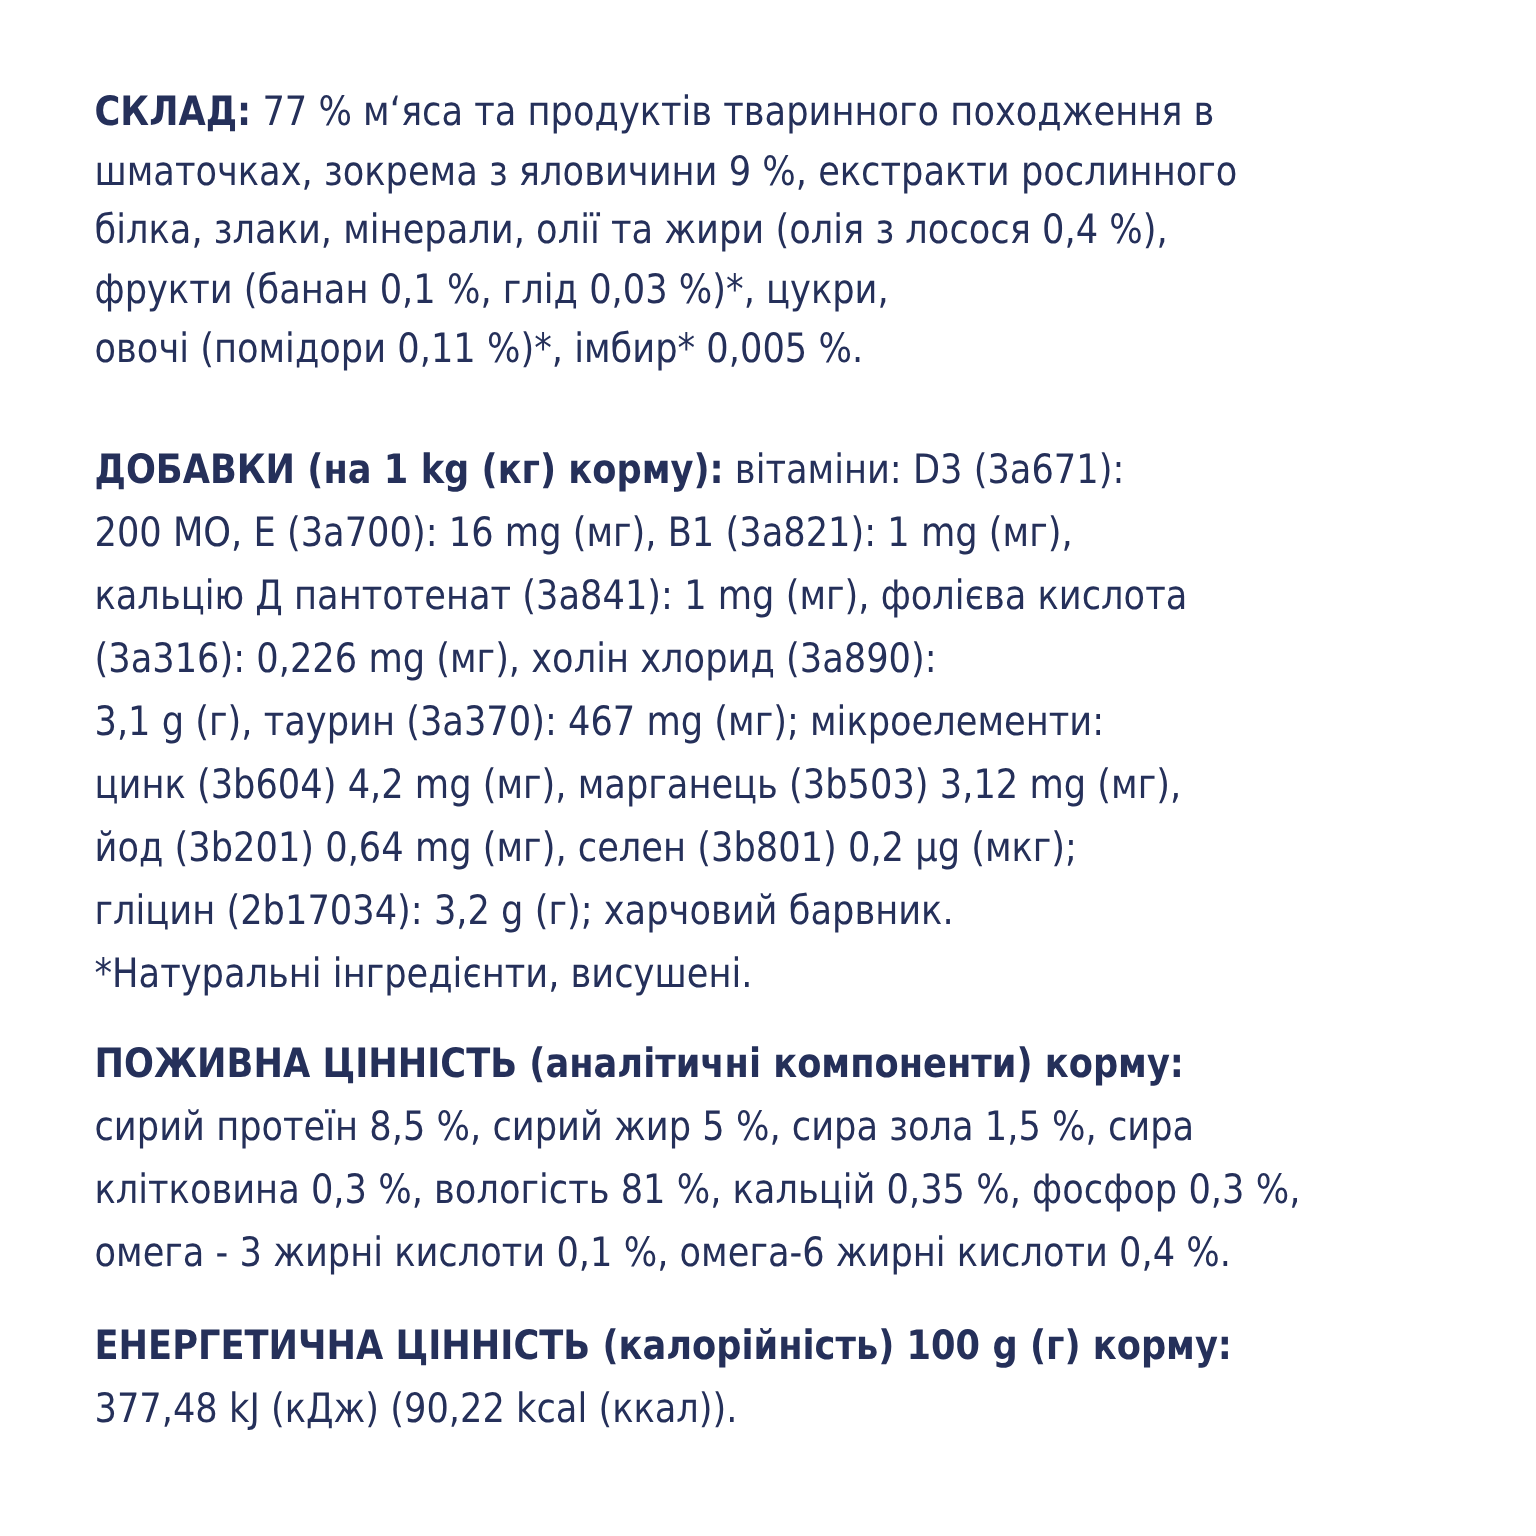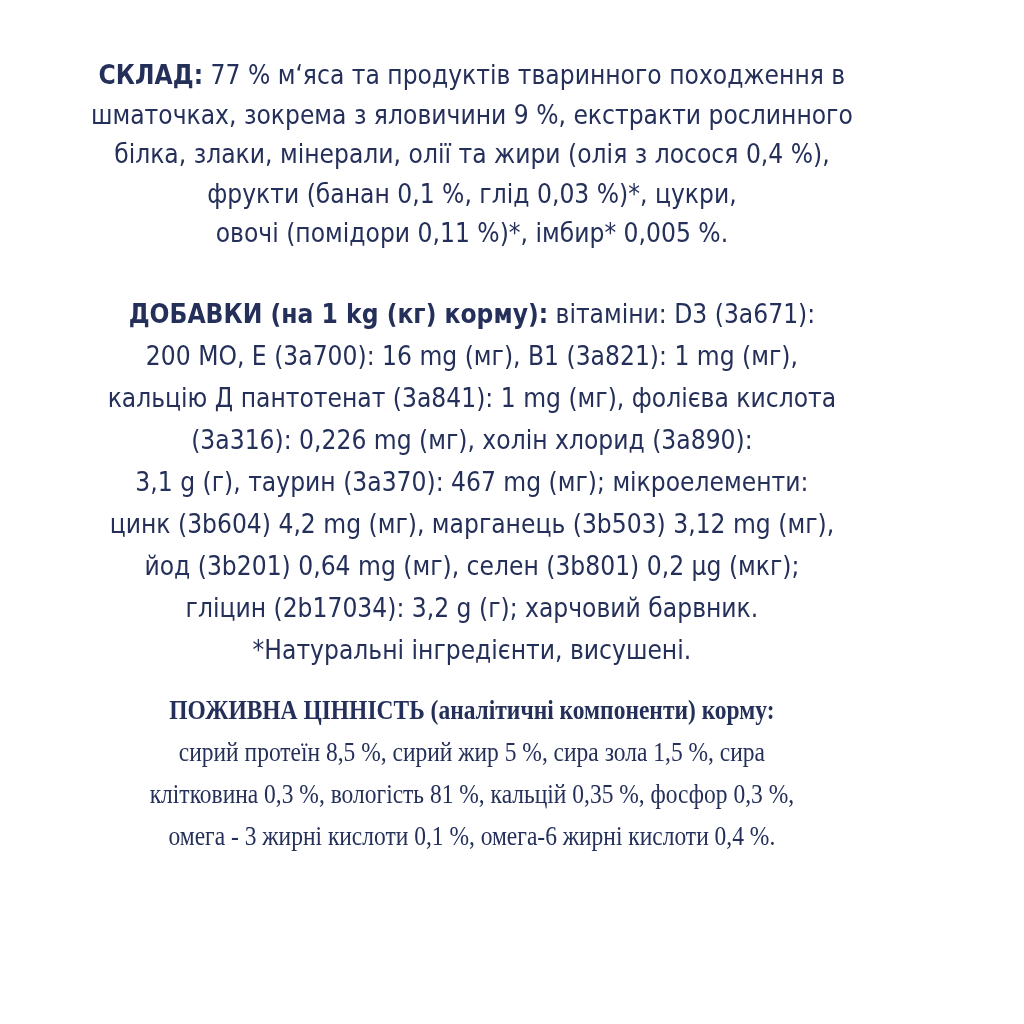--- a/index.html
+++ b/index.html
@@ -3,30 +3,30 @@
   <meta charset="utf-8">
   <style>
     html, body { margin: 0; padding: 0; background: #ffffff; }
     body { width: 1024px; height: 1024px; overflow: hidden; position: relative; }
     .page {
       position: absolute; left: 63px; top: 55px; width: 940px;
       color: #25305a;
       font-family: "DejaVu Sans", sans-serif;
       font-size: 27px;
     }
-    .para { margin: 0; text-align: center; }
+    .para { margin: 0; }
     .line {
       display: block; white-space: nowrap;
       transform: scaleX(0.87); transform-origin: left center;
       height: 42px; line-height: 42px;
     }
     .b { font-weight: bold; }
     #p1 .line { height: 39.5px; line-height: 39.5px; }
     #p2 { margin-top: 40px; }
-    #p3 { margin-top: 18px; font-family: Liberation Serif, serif; }
+    #p3 { margin-top: 18px; }
     #p4 { margin-top: 20px; }
   </style>
 </head>
 <body>
 
 <div class="page">
 
   <div class="para" id="p1">
     <span class="line"><span class="b">СКЛАД:</span><span> 77 % м‘яса та продуктів тваринного походження в</span></span>
     <span class="line">шматочках, зокрема з яловичини 9 %, екстракти рослинного</span>
@@ -47,14 +47,18 @@
     <span class="line">*Натуральні інгредієнти, висушені.</span>
   </div>
 
   <div class="para" id="p3">
     <span class="line b">ПОЖИВНА ЦІННІСТЬ (аналітичні компоненти) корму:</span>
     <span class="line">сирий протеїн 8,5 %, сирий жир 5 %, сира зола 1,5 %, сира</span>
     <span class="line">клітковина 0,3 %, вологість 81 %, кальцій 0,35 %, фосфор 0,3 %,</span>
     <span class="line">омега - 3 жирні кислоти 0,1 %, омега-6 жирні кислоти 0,4 %.</span>
   </div>
 
+  <div class="para" id="p4">
+    <span class="line b">ЕНЕРГЕТИЧНА ЦІННІСТЬ (калорійність) 100 g (г) корму:</span>
+    <span class="line">377,48 kJ (кДж) (90,22 kcal (ккал)).</span>
+  </div>
 
 </div>
 
 </body></html>

